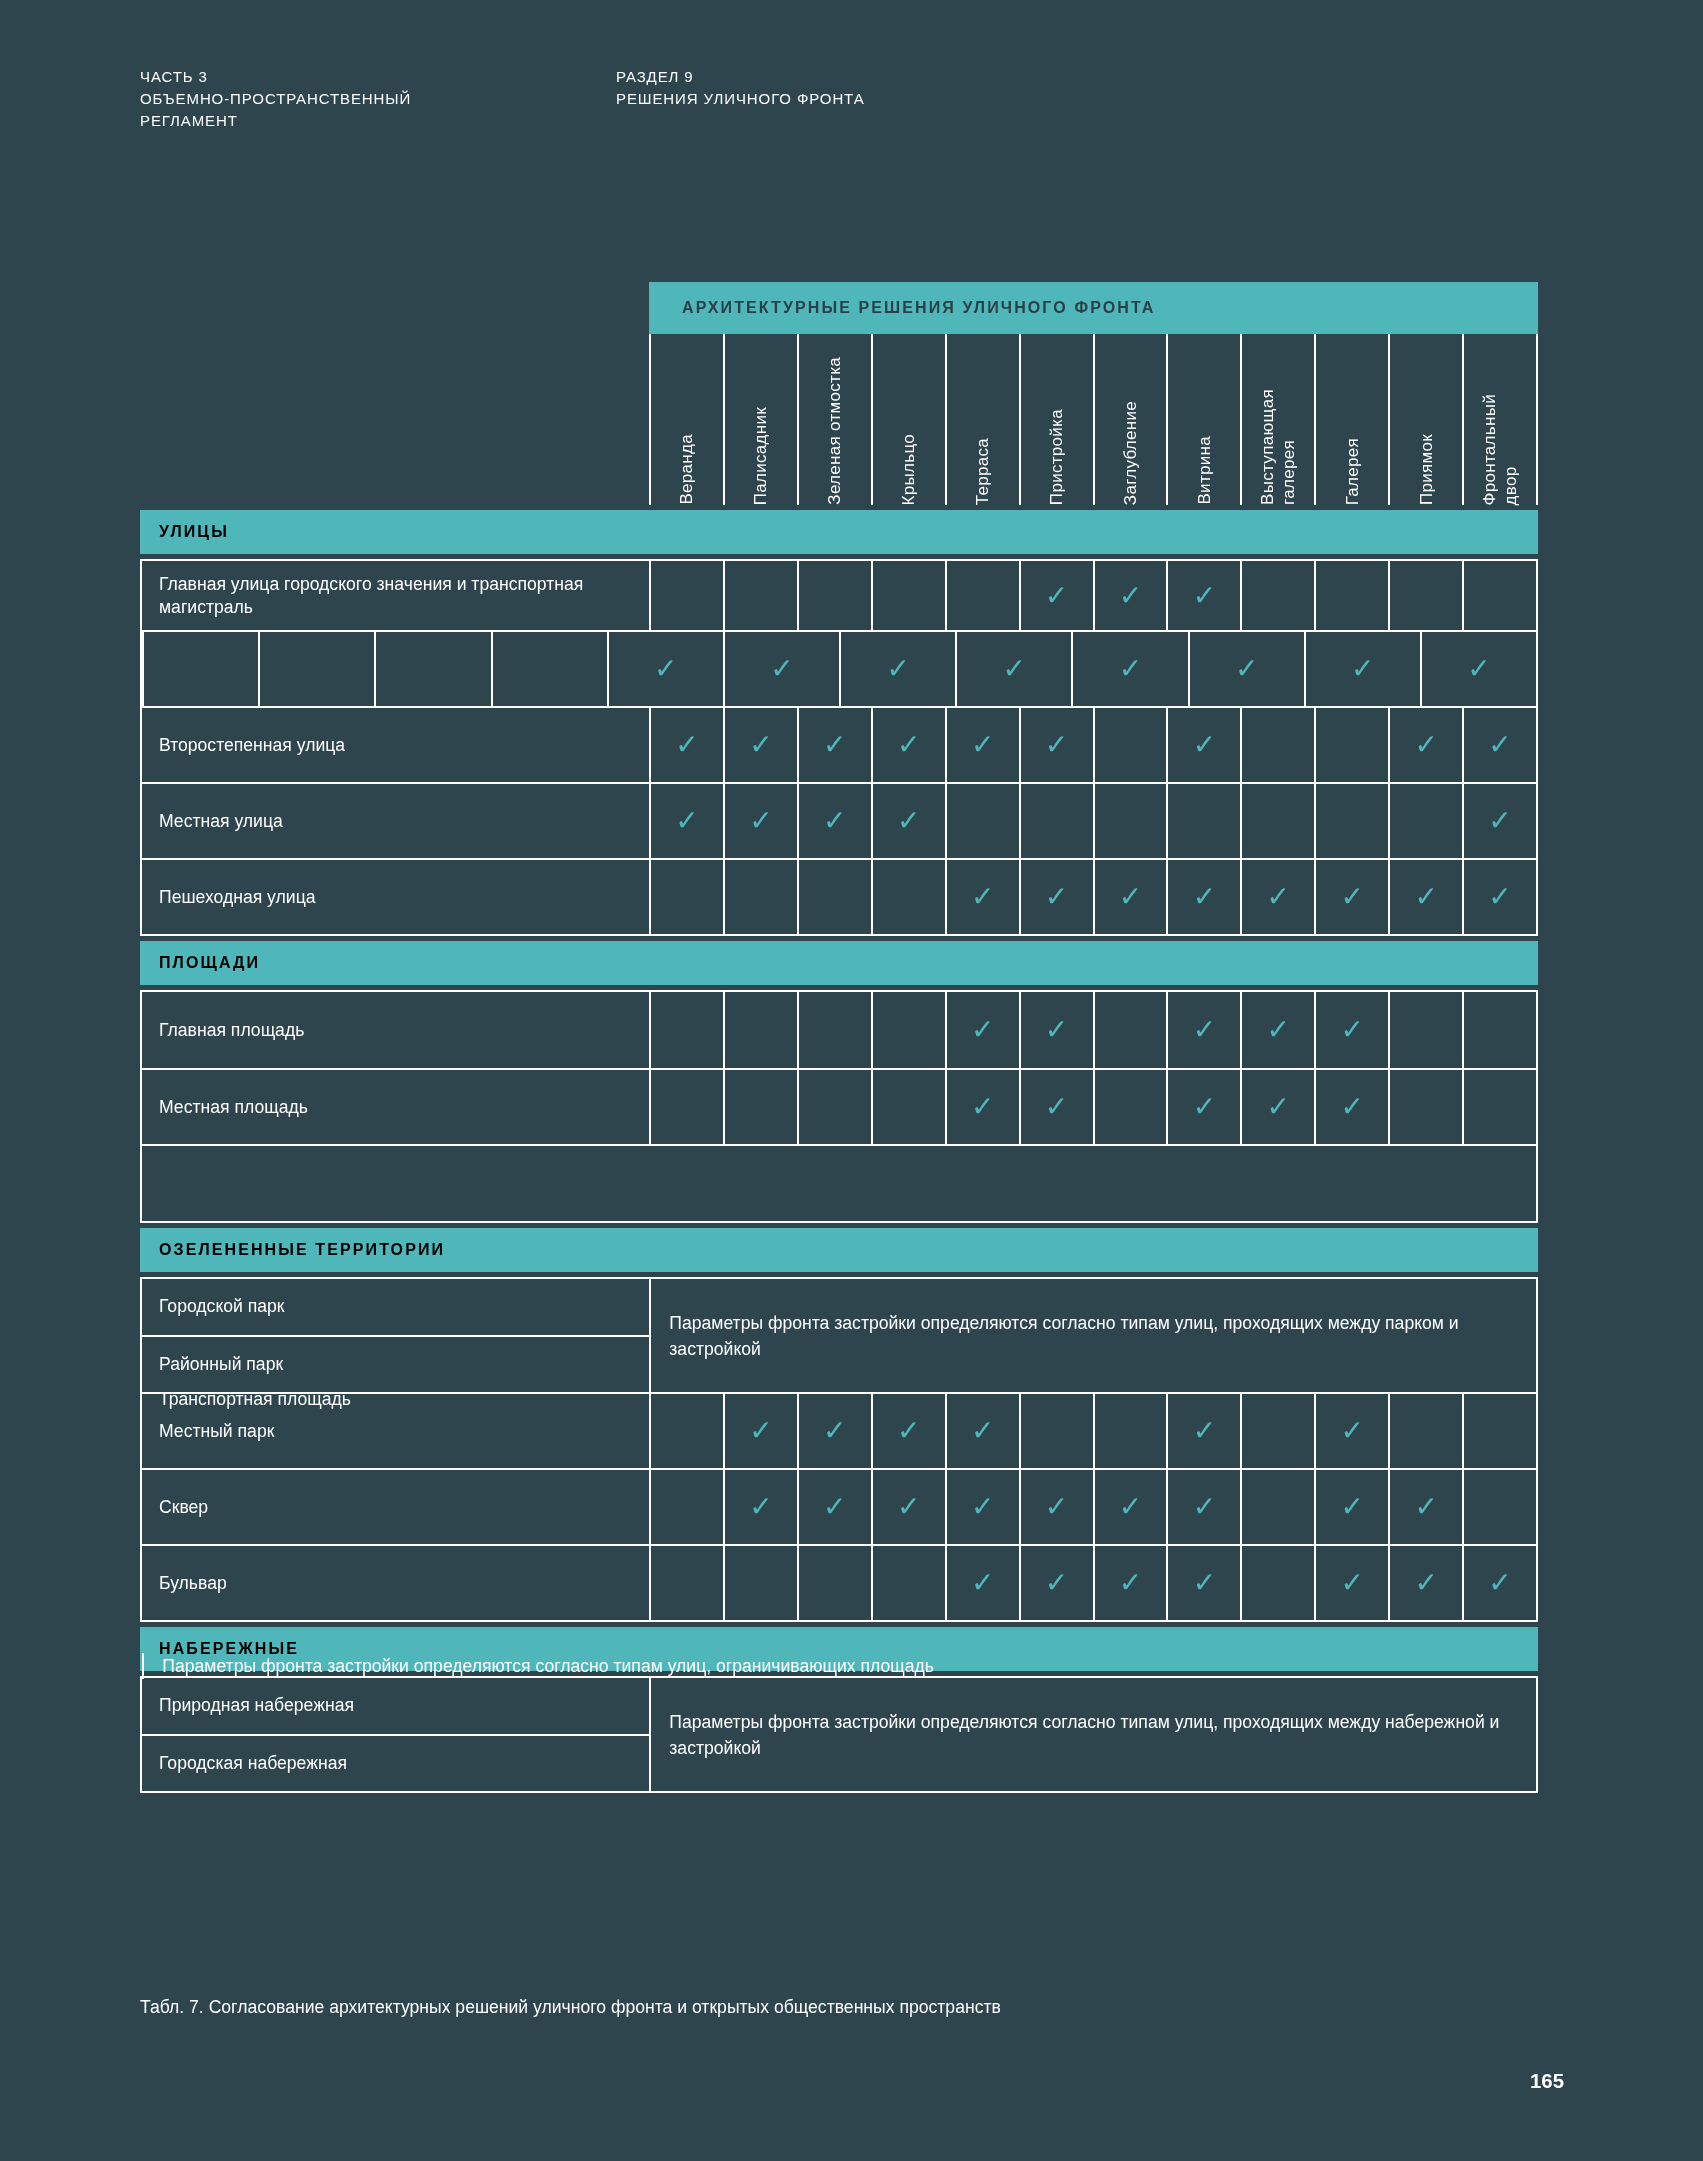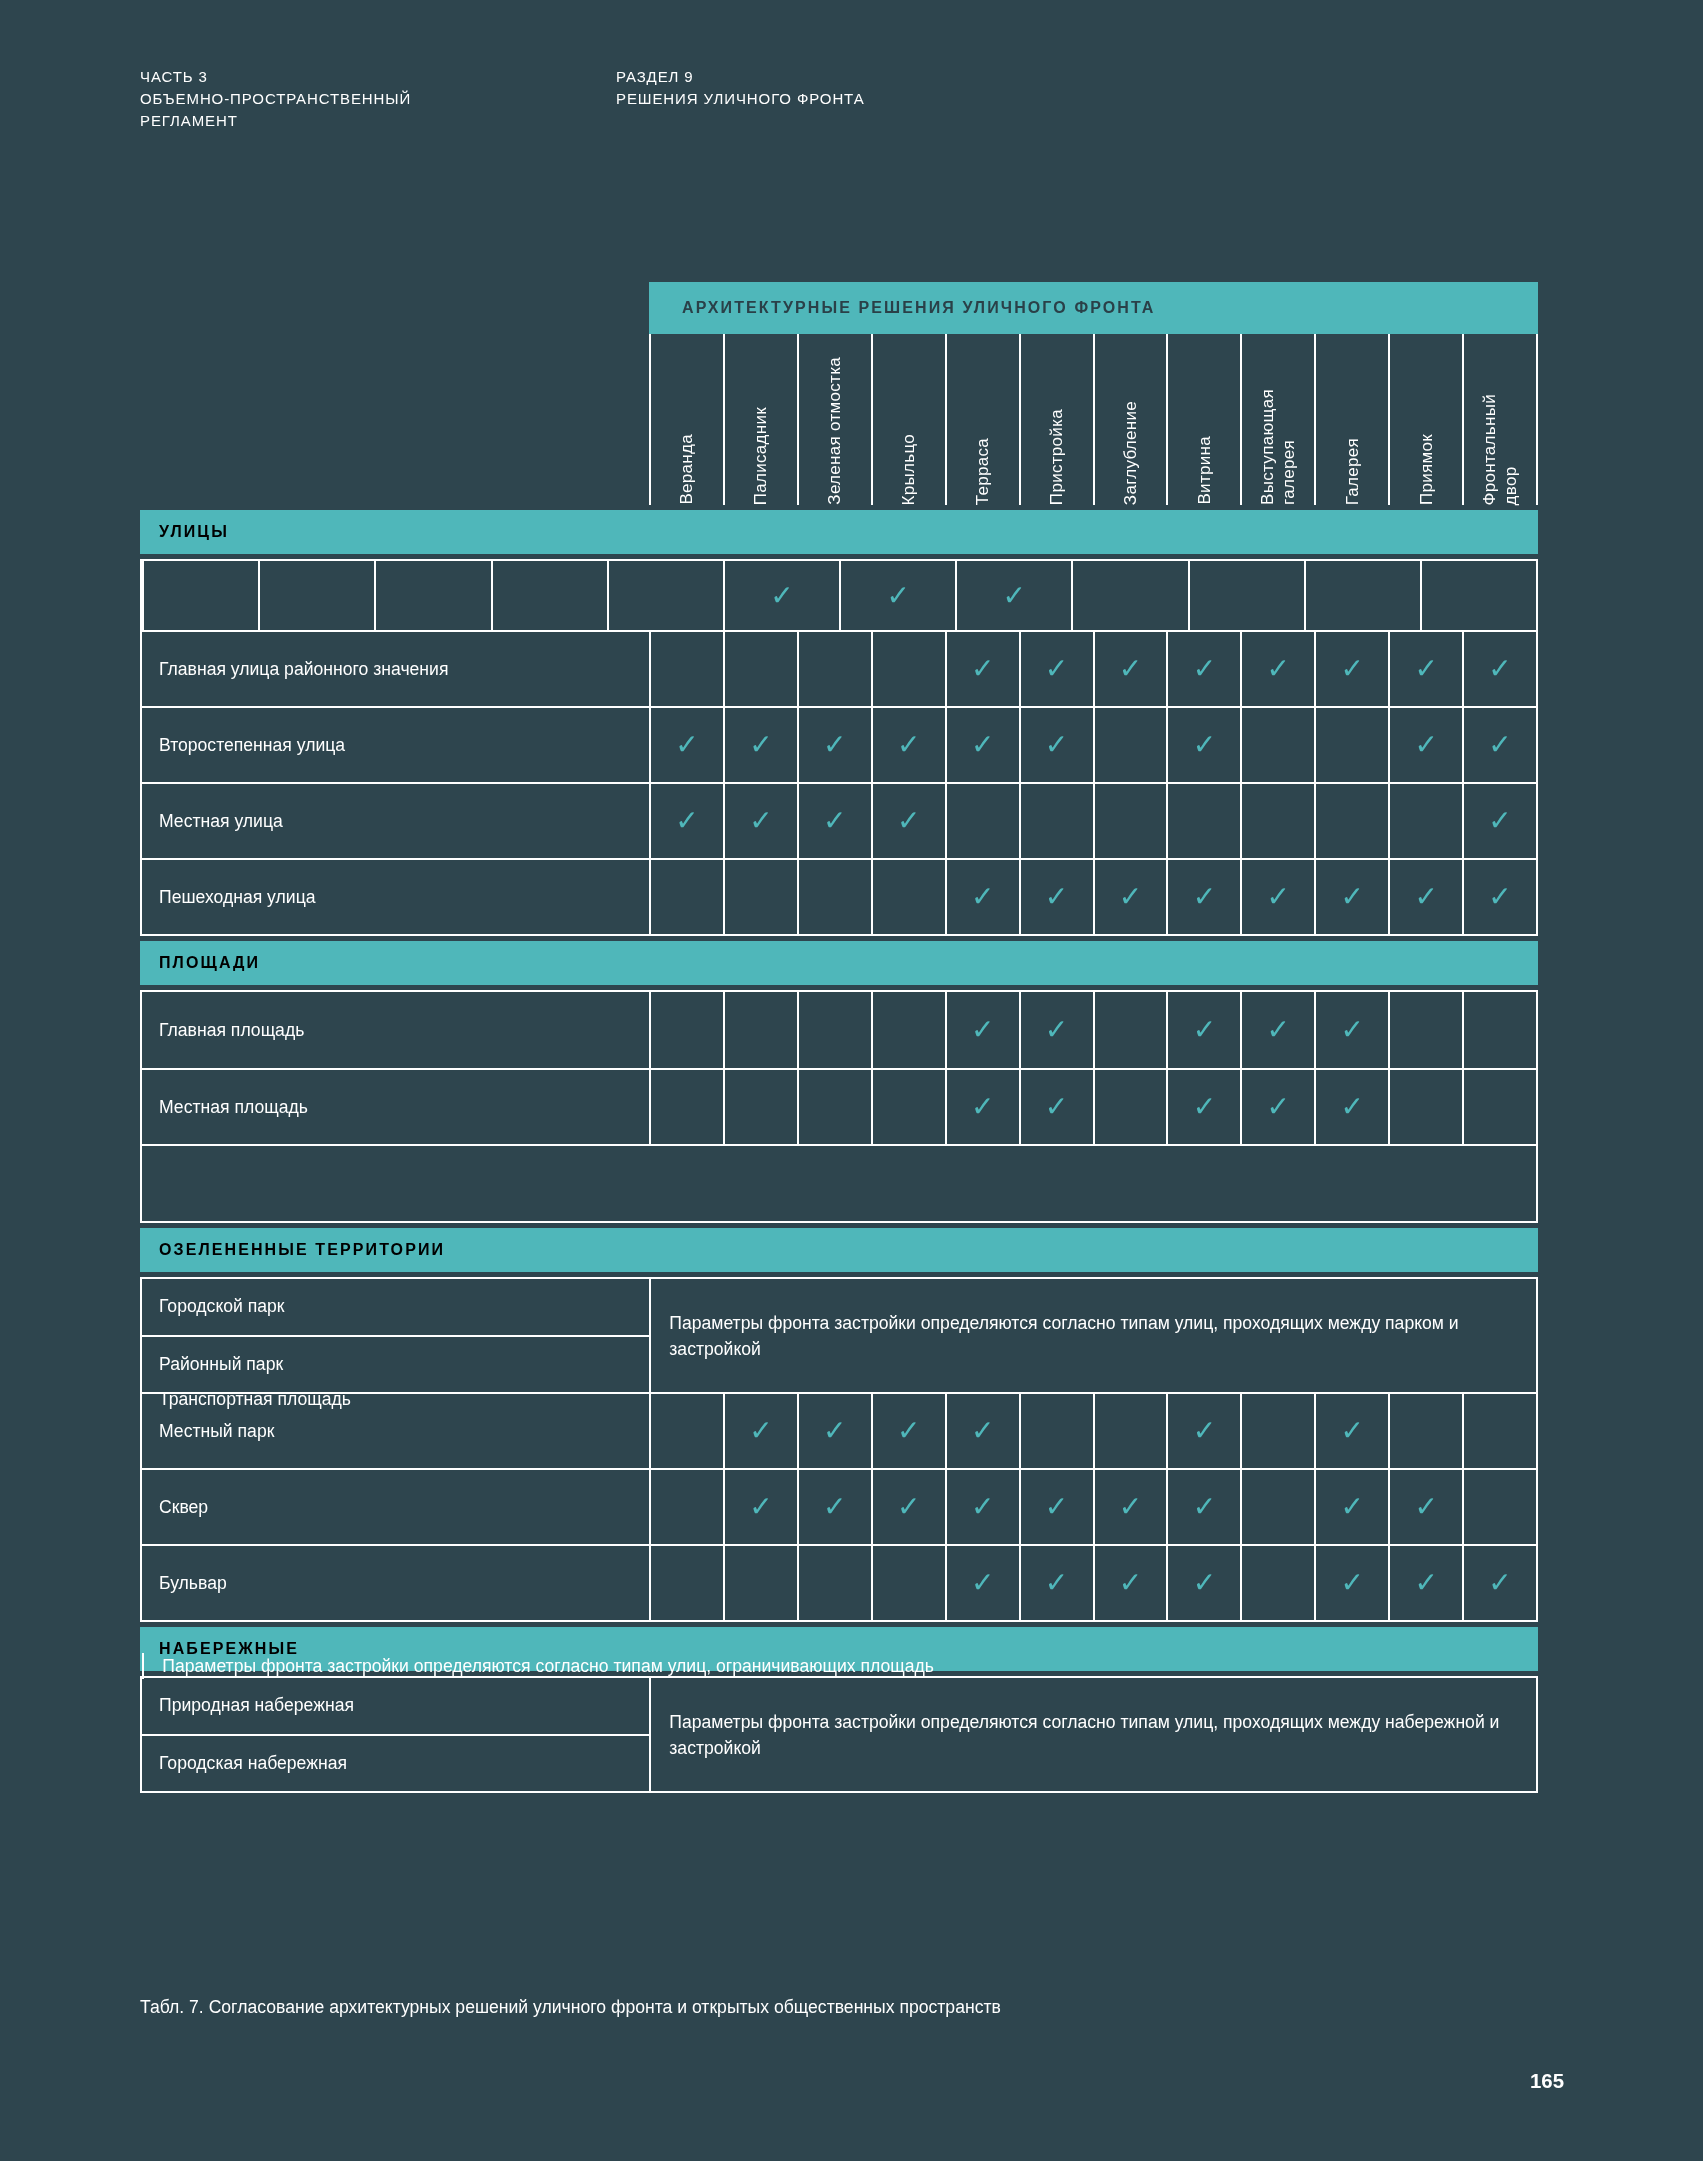--- a/index.html
+++ b/index.html
@@ -165,43 +165,44 @@
             <span class="vtext">Фронтальный
 двор</span>
           </div>
         </div>
     </div>
 
     <div id="sections">
         <div class="sec-banner">УЛИЦЫ</div>
         <div class="grid first">
           <div class="row h-xl">
-            <div class="cells">
-              <div class="cell"></div>
-              <div class="cell"></div>
-              <div class="cell"></div>
-              <div class="cell"></div>
-              <div class="cell"></div>
-              <div class="cell">
-                <span class="check">✓</span>
-              </div>
-              <div class="cell">
-                <span class="check">✓</span>
-              </div>
-              <div class="cell">
-                <span class="check">✓</span>
-              </div>
-              <div class="cell"></div>
-              <div class="cell"></div>
-              <div class="cell"></div>
-              <div class="cell"></div>
-            </div>
-          </div>
-          <div class="row h-lg">
-            <div class="rowlabel">Главная улица районного значения</div>
+            <div class="rowlabel">Главная улица городского значения
+и транспортная магистраль</div>
+            <div class="cells">
+              <div class="cell"></div>
+              <div class="cell"></div>
+              <div class="cell"></div>
+              <div class="cell"></div>
+              <div class="cell"></div>
+              <div class="cell">
+                <span class="check">✓</span>
+              </div>
+              <div class="cell">
+                <span class="check">✓</span>
+              </div>
+              <div class="cell">
+                <span class="check">✓</span>
+              </div>
+              <div class="cell"></div>
+              <div class="cell"></div>
+              <div class="cell"></div>
+              <div class="cell"></div>
+            </div>
+          </div>
+          <div class="row h-lg">
             <div class="cells">
               <div class="cell"></div>
               <div class="cell"></div>
               <div class="cell"></div>
               <div class="cell"></div>
               <div class="cell">
                 <span class="check">✓</span>
               </div>
               <div class="cell">
                 <span class="check">✓</span>

